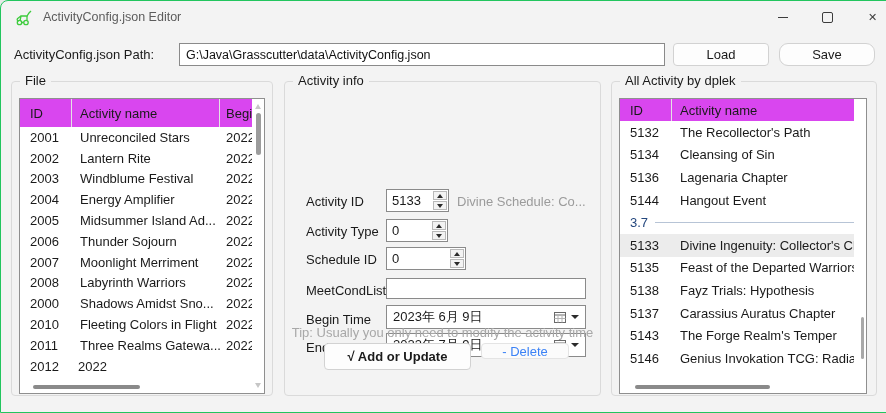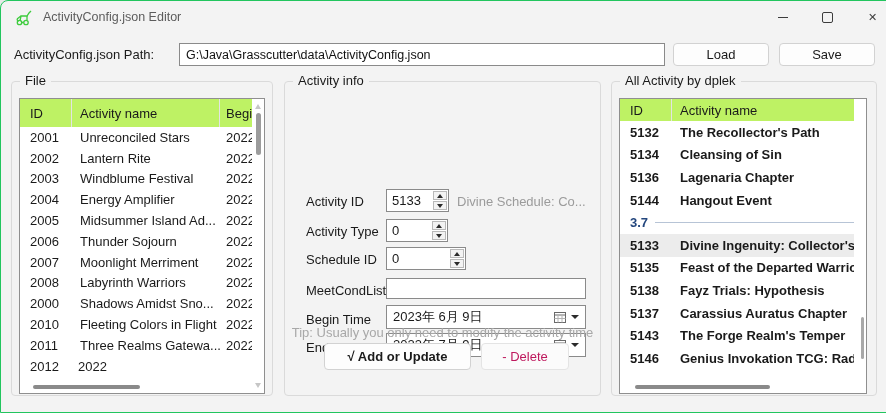--- a/index.html
+++ b/index.html
@@ -17,47 +17,47 @@
   .glyph-min{width:10px;height:1px;background:#3c3c3c;}
   .glyph-max{width:9px;height:9px;border:1px solid #3c3c3c;border-radius:2px;}
   .glyph-close{font-size:11px;color:#3c3c3c;line-height:1;}
   
   .path-label{position:absolute;left:13px;top:46px;}
   .path-input{position:absolute;left:178px;top:42px;width:486px;height:23px;box-sizing:border-box;
     border:1px solid #8a8a8a;background:#fff;font:12.5px "Liberation Sans",sans-serif;padding:0 6px;color:#111;}
   .btn{box-sizing:border-box;background:#fdfdfd;border:1px solid #d2d2d2;border-radius:4px;
     display:flex;align-items:center;justify-content:center;font-size:13px;color:#1a1a1a;cursor:default;}
   .btn-load{position:absolute;left:672px;top:42px;width:96px;height:23px;}
-  .btn-save{position:absolute;left:778px;top:42px;width:96px;height:23px;}
+  .btn-save{position:absolute;left:778px;top:42px;width:96px;height:23px;border-radius:9px;}
   
   .grp{position:absolute;top:80px;height:315px;border:1px solid #dadada;border-radius:4px;box-sizing:border-box;}
   .grp-label{position:absolute;top:-9px;left:8px;background:#f3f3f3;padding:0 5px;color:#1a1a1a;}
   .grp-file{left:10px;width:262px;}
   .grp-info{left:283px;width:317px;}
   .grp-all{left:610px;width:266px;}
   
   .tbl{position:absolute;left:7px;top:16px;background:#fff;border:1px solid #8f8f8f;box-sizing:border-box;overflow:hidden;}
   .tbl-file{width:246px;height:296px;}
   .tbl-all{width:248px;height:296px;}
-  .thead{display:flex;align-items:center;background:#bef264;}
+  .thead{display:flex;align-items:center;background:#d946ef;}
   .tbl-file .thead{height:28px;}
   .tbl-all .thead{height:22px;}
   .th{box-sizing:border-box;height:100%;display:flex;align-items:center;overflow:hidden;white-space:nowrap;
       border-right:1px solid #e3e3e3;}
   .th:last-child{border-right:none;}
   .th-id{width:52px;padding-left:10px;}
   .th-name{width:148px;padding-left:8px;}
   .tbl-all .th-name{flex:1;}
   .th-begin{flex:1;padding-left:6px;}
   .rows{position:absolute;left:0;right:0;bottom:0;overflow:hidden;}
   .tbl-file .rows{top:28px;}
   .tbl-all .rows{top:22px;}
   .trow{display:flex;align-items:center;white-space:nowrap;}
   .tbl-file .trow{height:20.8px;}
-  .tbl-all .trow{height:22.6px;font-weight:bold;}
+  .tbl-all .trow{height:22.6px;}
   .trow.selected{background:#ececec;}
   .c-id{width:52px;padding-left:10px;box-sizing:border-box;overflow:hidden;flex:none;}
   .c-name{width:148px;padding-left:8px;box-sizing:border-box;overflow:hidden;flex:none;}
   .tbl-all .c-name{flex:1;width:auto;}
   .c-begin{flex:1;padding-left:6px;box-sizing:border-box;overflow:hidden;}
   .trow.divider-row{color:#24477e;}
   .trow.divider-row .c-id{width:auto;}
   .trow.divider-row::after{content:"";flex:1;height:1px;background:#b7c4d6;margin:0 8px 0 7px;}
   
   .vsb{position:absolute;top:0;right:0;width:12px;bottom:0;background:#fff;}
@@ -83,21 +83,21 @@
   .hint{position:absolute;color:#9b9b9b;white-space:nowrap;overflow:hidden;}
   .txtfield{position:absolute;background:#fff;border:1px solid #8a8a8a;box-sizing:border-box;
     font:12.5px "Liberation Sans",sans-serif;padding:0 5px;color:#111;}
   .datefield{position:absolute;background:#fff;border:1px solid #8a8a8a;box-sizing:border-box;
     display:flex;align-items:center;padding-left:6px;}
   .date-val{flex:1;overflow:hidden;white-space:nowrap;}
   .cal-icon{margin-right:5px;display:flex;align-items:center;}
   .dd-arrow{margin-right:6px;width:0;height:0;border-left:4px solid transparent;border-right:4px solid transparent;border-top:4px solid #2b2b2b;}
   .tip{position:absolute;left:0;right:0;top:243px;text-align:center;color:#a8a8a8;}
   .btn-add{position:absolute;left:39px;top:261px;width:147px;height:27px;font-weight:600;}
-  .btn-del{position:absolute;left:196px;top:261px;width:88px;height:27px;color:#be185d;background:#fbfbfb;border-color:#e4e4e4;}
+  .btn-del{position:absolute;left:196px;top:261px;width:88px;height:16px;color:#3b82f6;background:#fbfbfb;border-color:#e4e4e4;}
 </style>
 </head>
 <body>
 
 <div class="win">
 
   <div class="titlebar">
     <span class="app-icon">
       <svg width="20" height="18" viewBox="0 0 20 18" fill="none" stroke="#3ecc3e" stroke-width="1.3">
         <path d="M3 11 L7 8 L13 8 L15 5 L17 3"></path>

